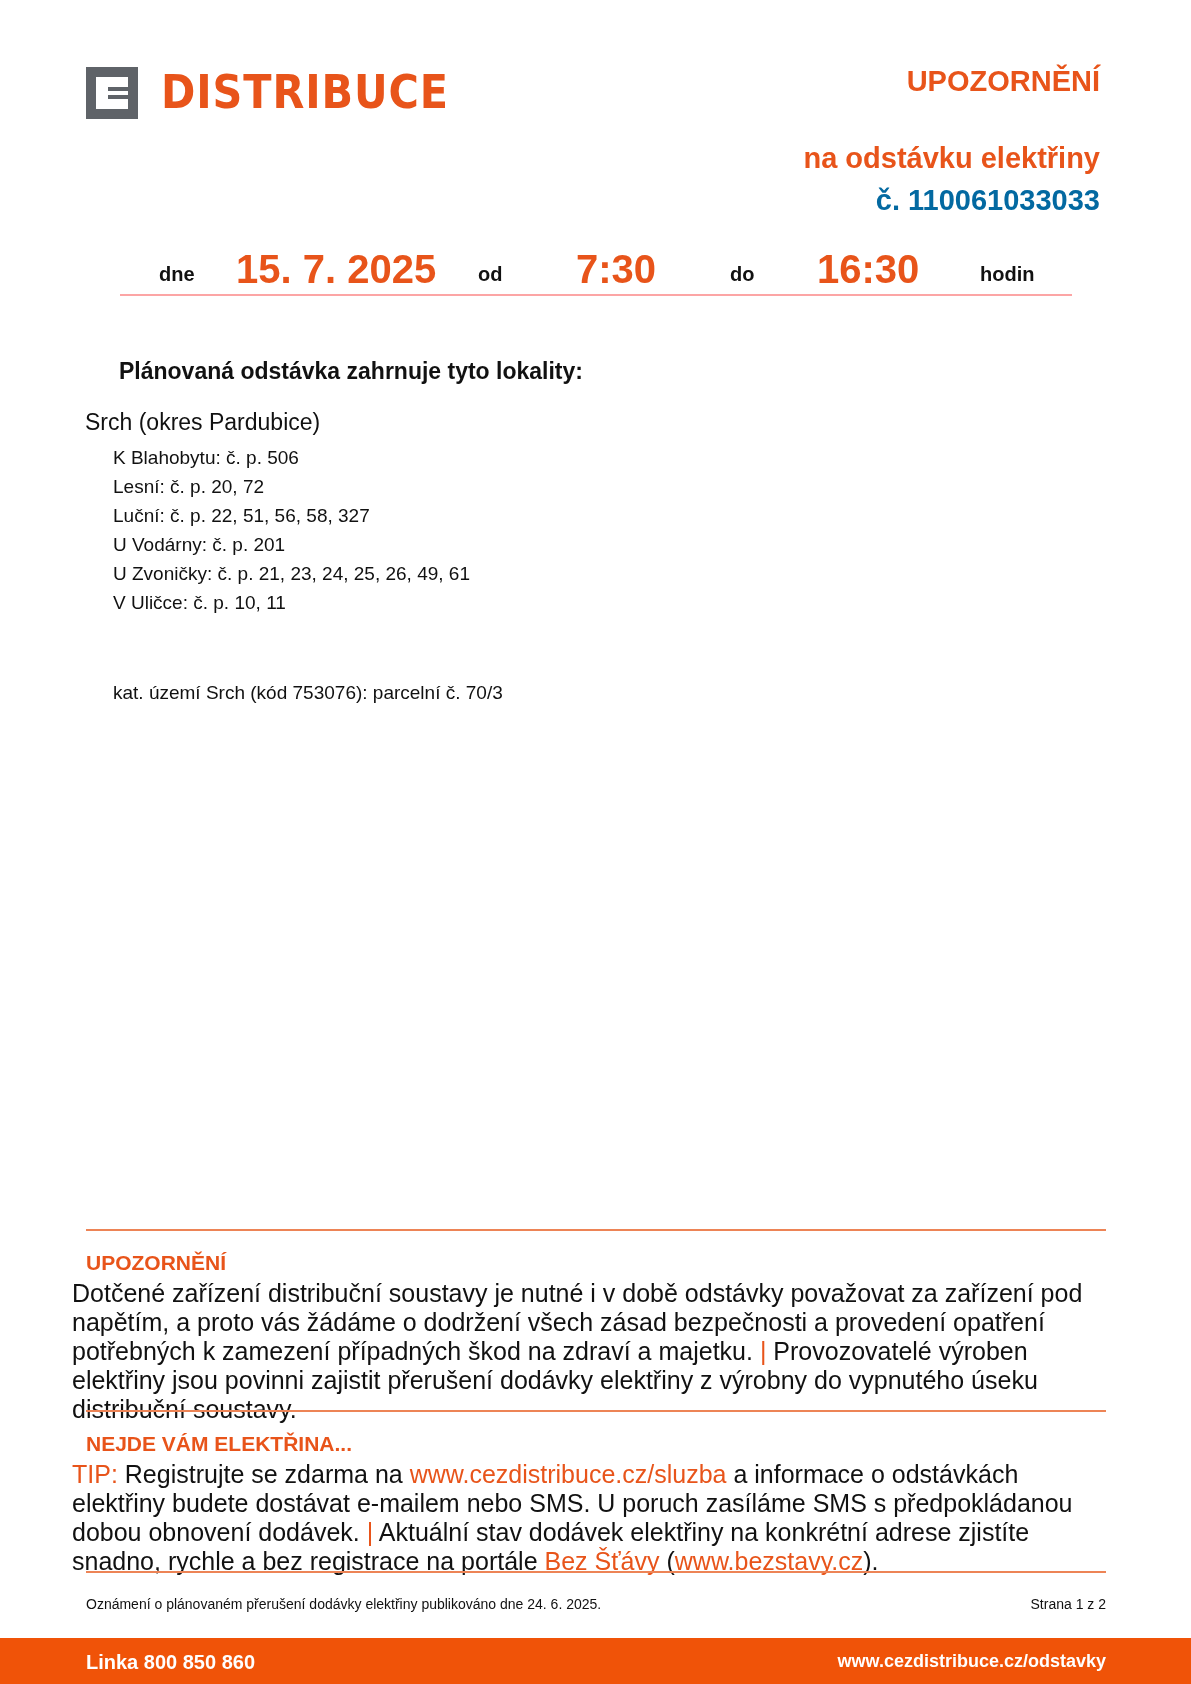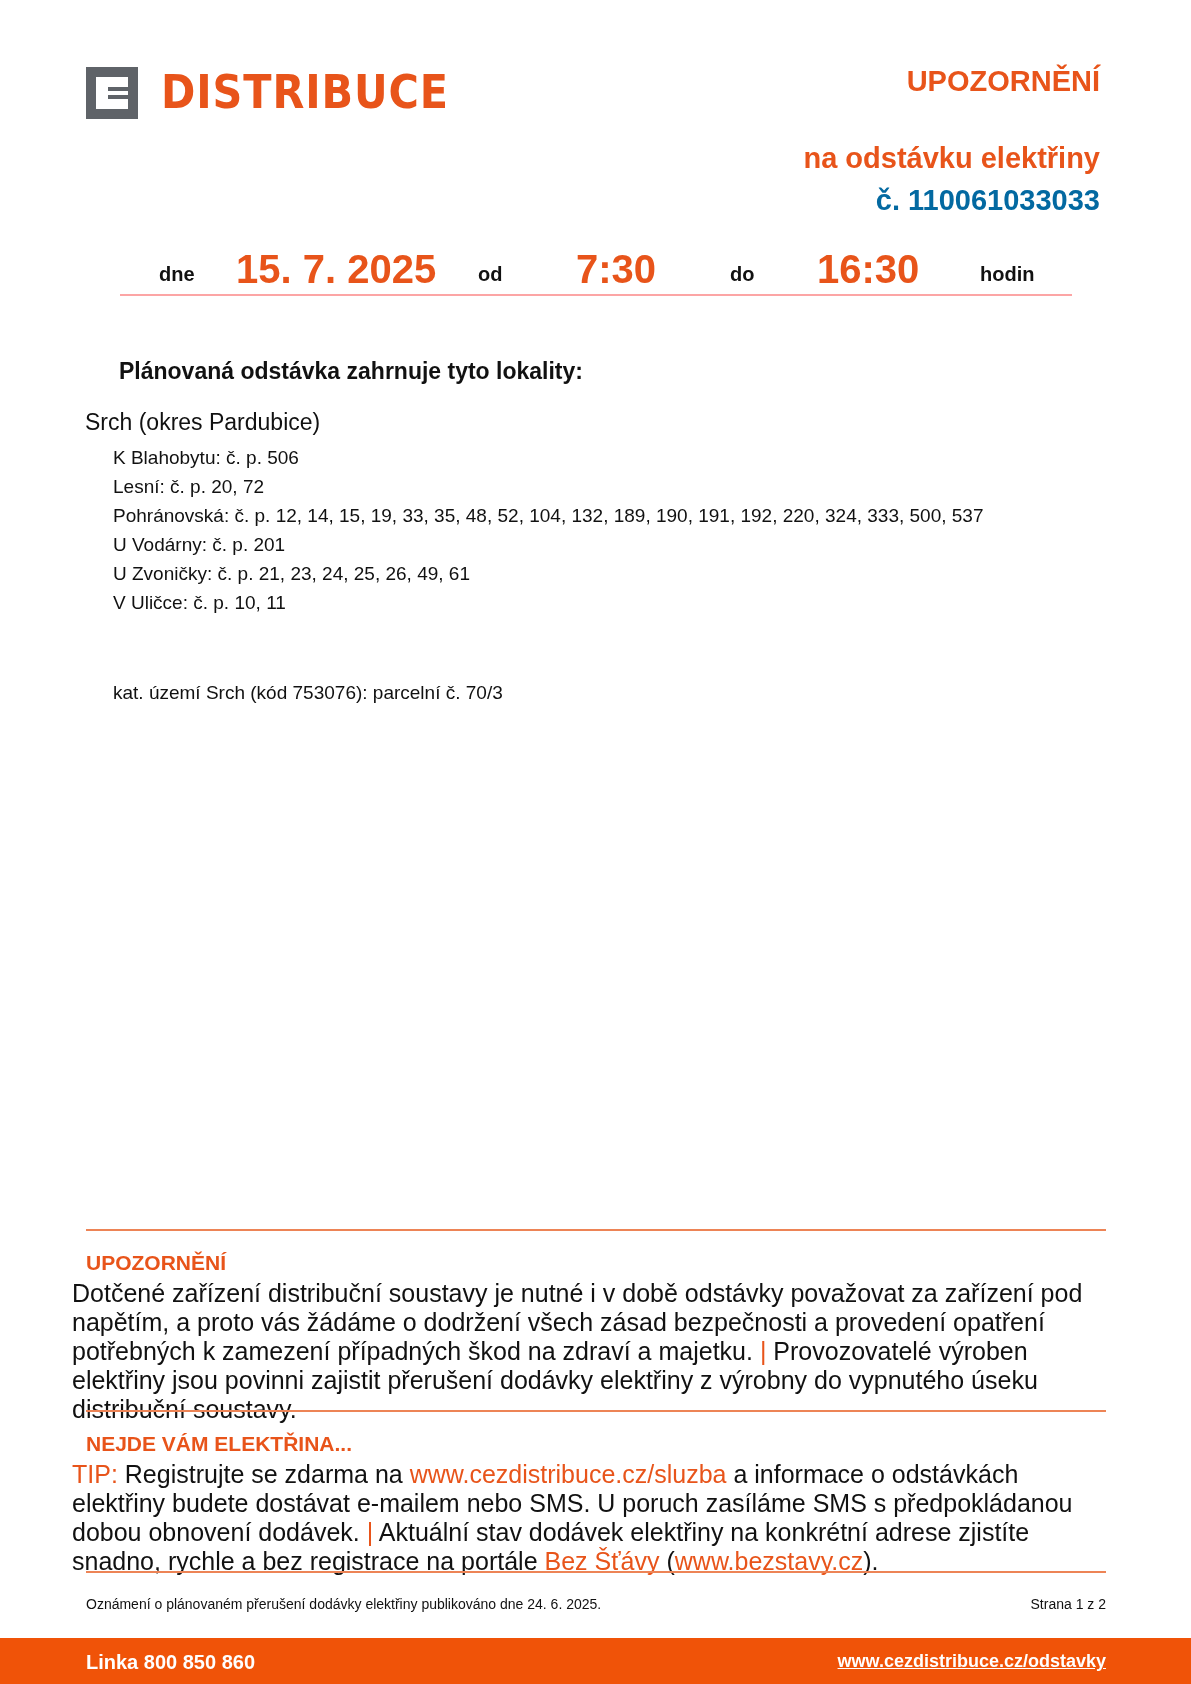--- a/index.html
+++ b/index.html
@@ -41,21 +41,21 @@
   
   .sec-title { left: 86px; font-size: 21px; font-weight: bold; color: #e8541a; }
   .para { left: 72px; width: 1030px; font-size: 25px; line-height: 29px; }
   .sep { color: #e8541a; }
 
   
   #footnote { left: 86px; top: 1596px; font-size: 14px; }
   #page-num { right: 85px; top: 1596px; font-size: 14px; }
   #footer-bar { left: 0; top: 1638px; width: 1191px; height: 46px; background: #f05308; }
   #hotline { left: 86px; top: 1651px; font-size: 20px; font-weight: bold; color: #fff; }
-  #footer-url { right: 85px; top: 1651px; font-size: 18px; font-weight: bold; color: #fff; text-decoration: underline; }
+  #footer-url { right: 85px; top: 1651px; font-size: 18px; font-weight: bold; color: #fff; }
 </style>
 </head>
 <body>
 
 <div id="logo-mark" class="abs">
   <svg width="52" height="52" viewBox="0 0 52 52">
     <rect x="0" y="0" width="52" height="52" fill="#5f6368"></rect>
     <path d="M10 10 H42 V20 H22 V24 H42 V28 H22 V32 H42 V42 H10 Z" fill="#ffffff"></path>
   </svg>
 </div>
@@ -80,21 +80,21 @@
 <div id="loc-heading" class="abs">Plánovaná odstávka zahrnuje tyto lokality:</div>
 
 <div id="town-line" class="abs">
   <span class="b">Srch</span>
   <span>(okres Pardubice)</span>
 </div>
 
 <div id="streets" class="abs">
   <div class="street"><span class="b">K Blahobytu:</span> <span class="b">č. p.</span> <span>506</span></div>
   <div class="street"><span class="b">Lesní:</span> <span class="b">č. p.</span> <span>20, 72</span></div>
-  <div class="street"><span class="b">Pohránovská:</span> <span class="b">č. p.</span> <span>12, 14, 15, 19, 33, 35, 48, 52, 104, 132, 189, 190, 191, 192, 220, 324, 333, 500, 537</span></div>
+  <div class="street"><span class="b">Luční:</span> <span class="b">č. p.</span> <span>22, 51, 56, 58, 327</span></div>
   <div class="street"><span class="b">U Vodárny:</span> <span class="b">č. p.</span> <span>201</span></div>
   <div class="street"><span class="b">U Zvoničky:</span> <span class="b">č. p.</span> <span>21, 23, 24, 25, 26, 49, 61</span></div>
   <div class="street"><span class="b">V Uličce:</span> <span class="b">č. p.</span> <span>10, 11</span></div>
 </div>
 
 <div id="parcel-line" class="abs">
   <span>kat. území</span>
   <span class="b">Srch</span>
   <span>(kód</span><span> </span><span class="b">753076</span><span>):</span>
   <span class="b">parcelní č.</span>

